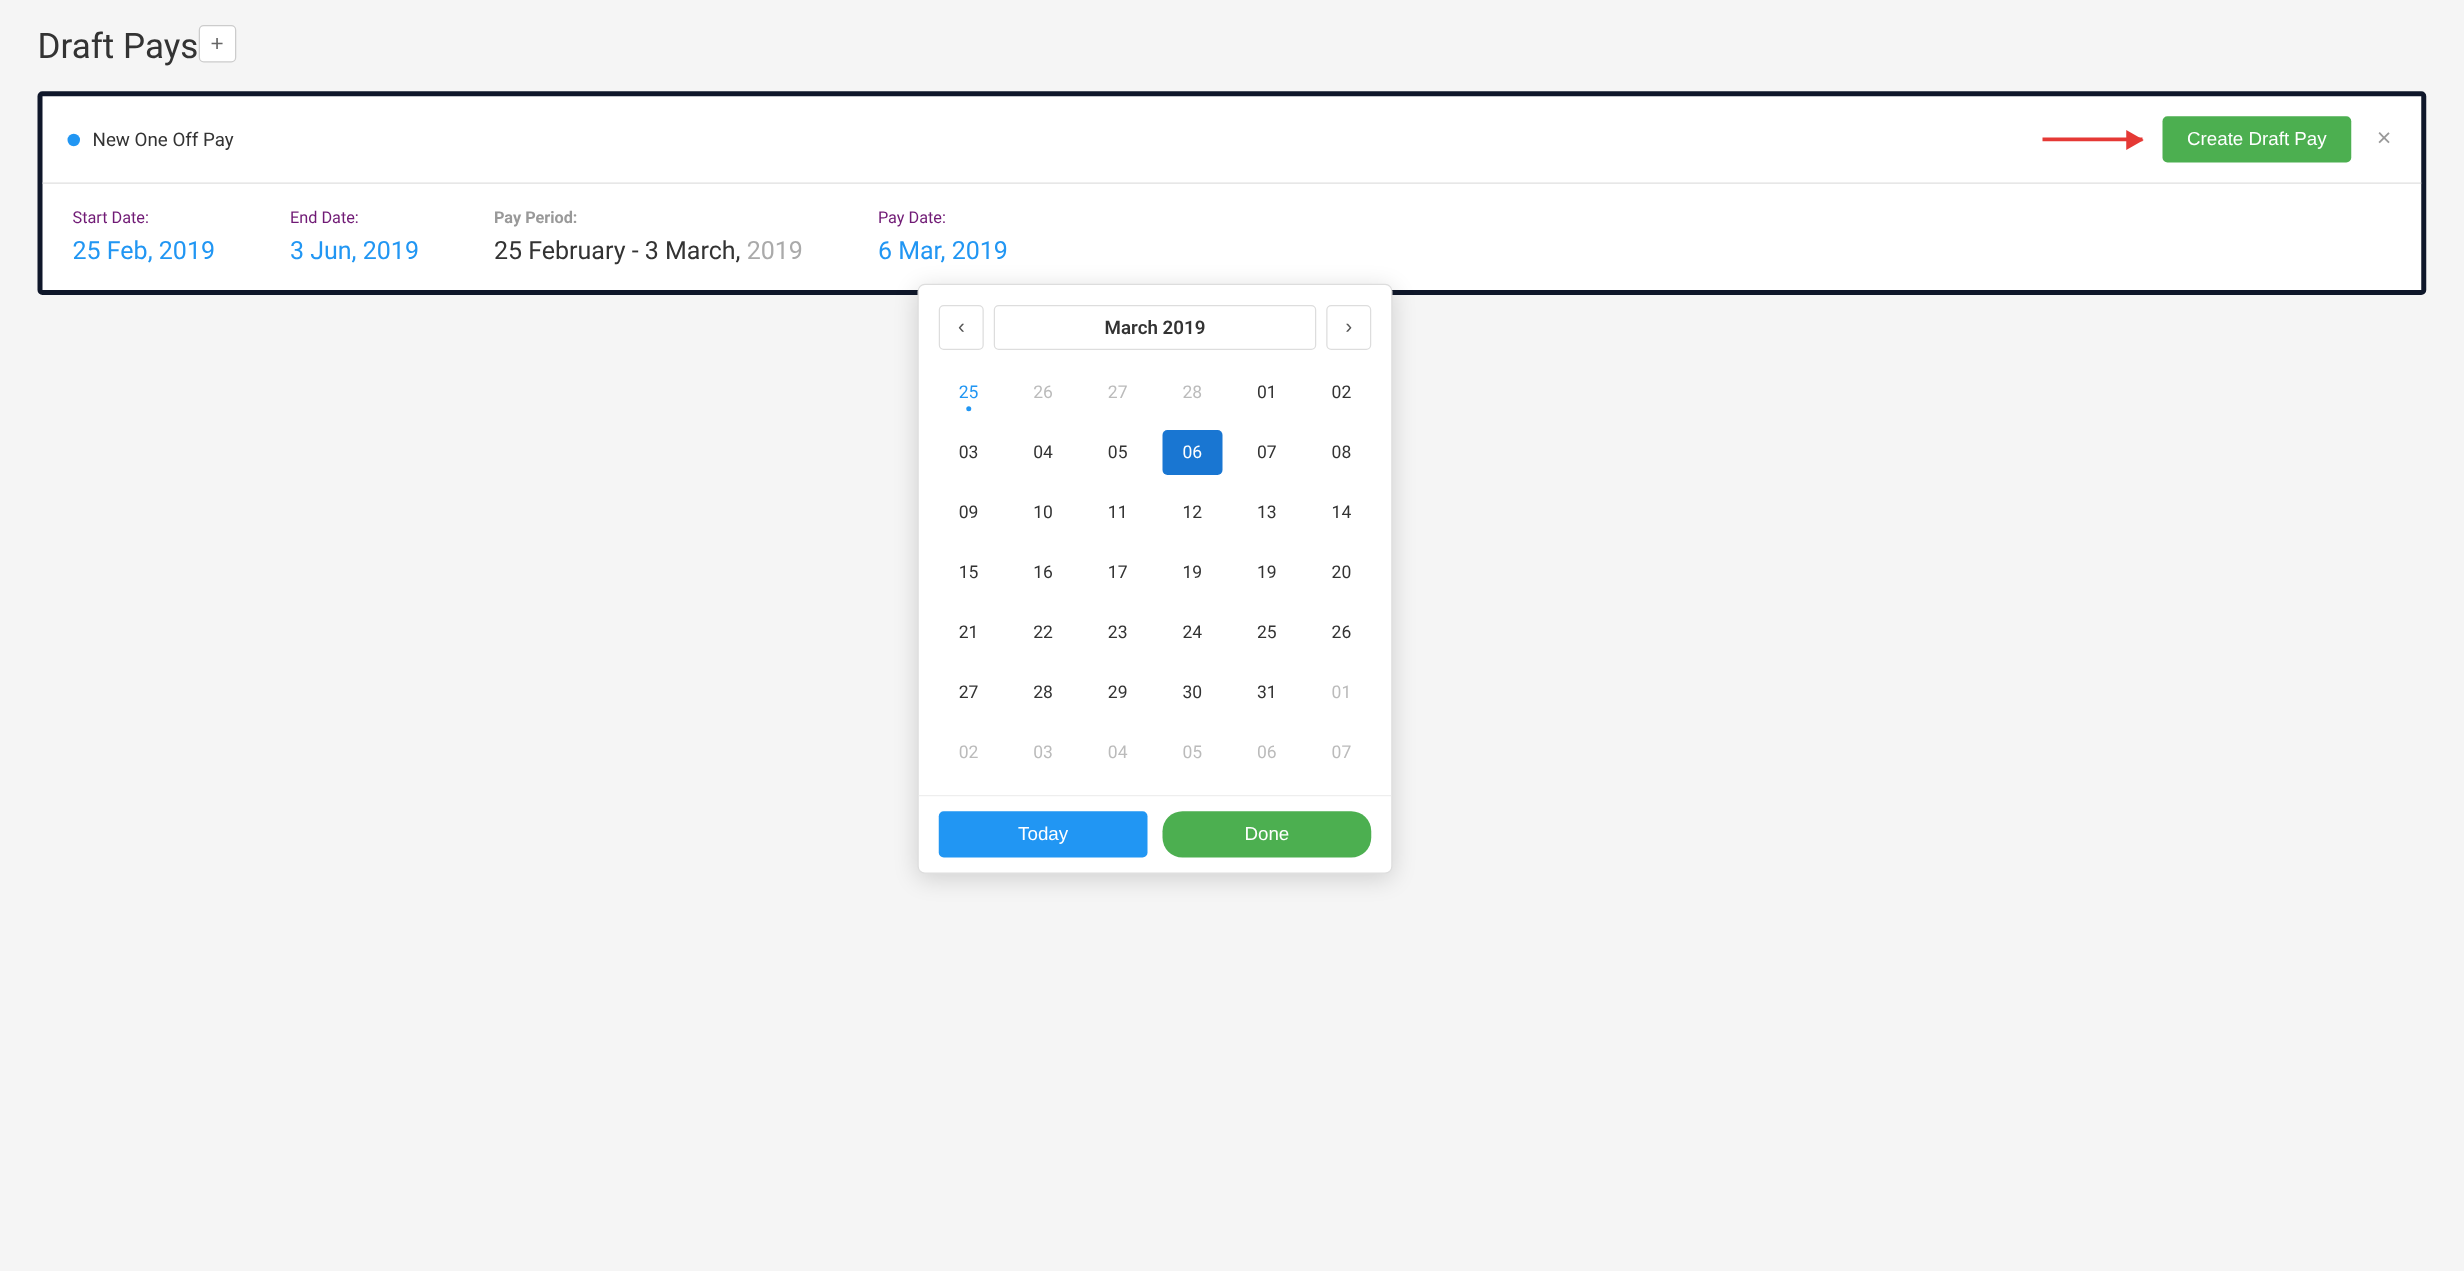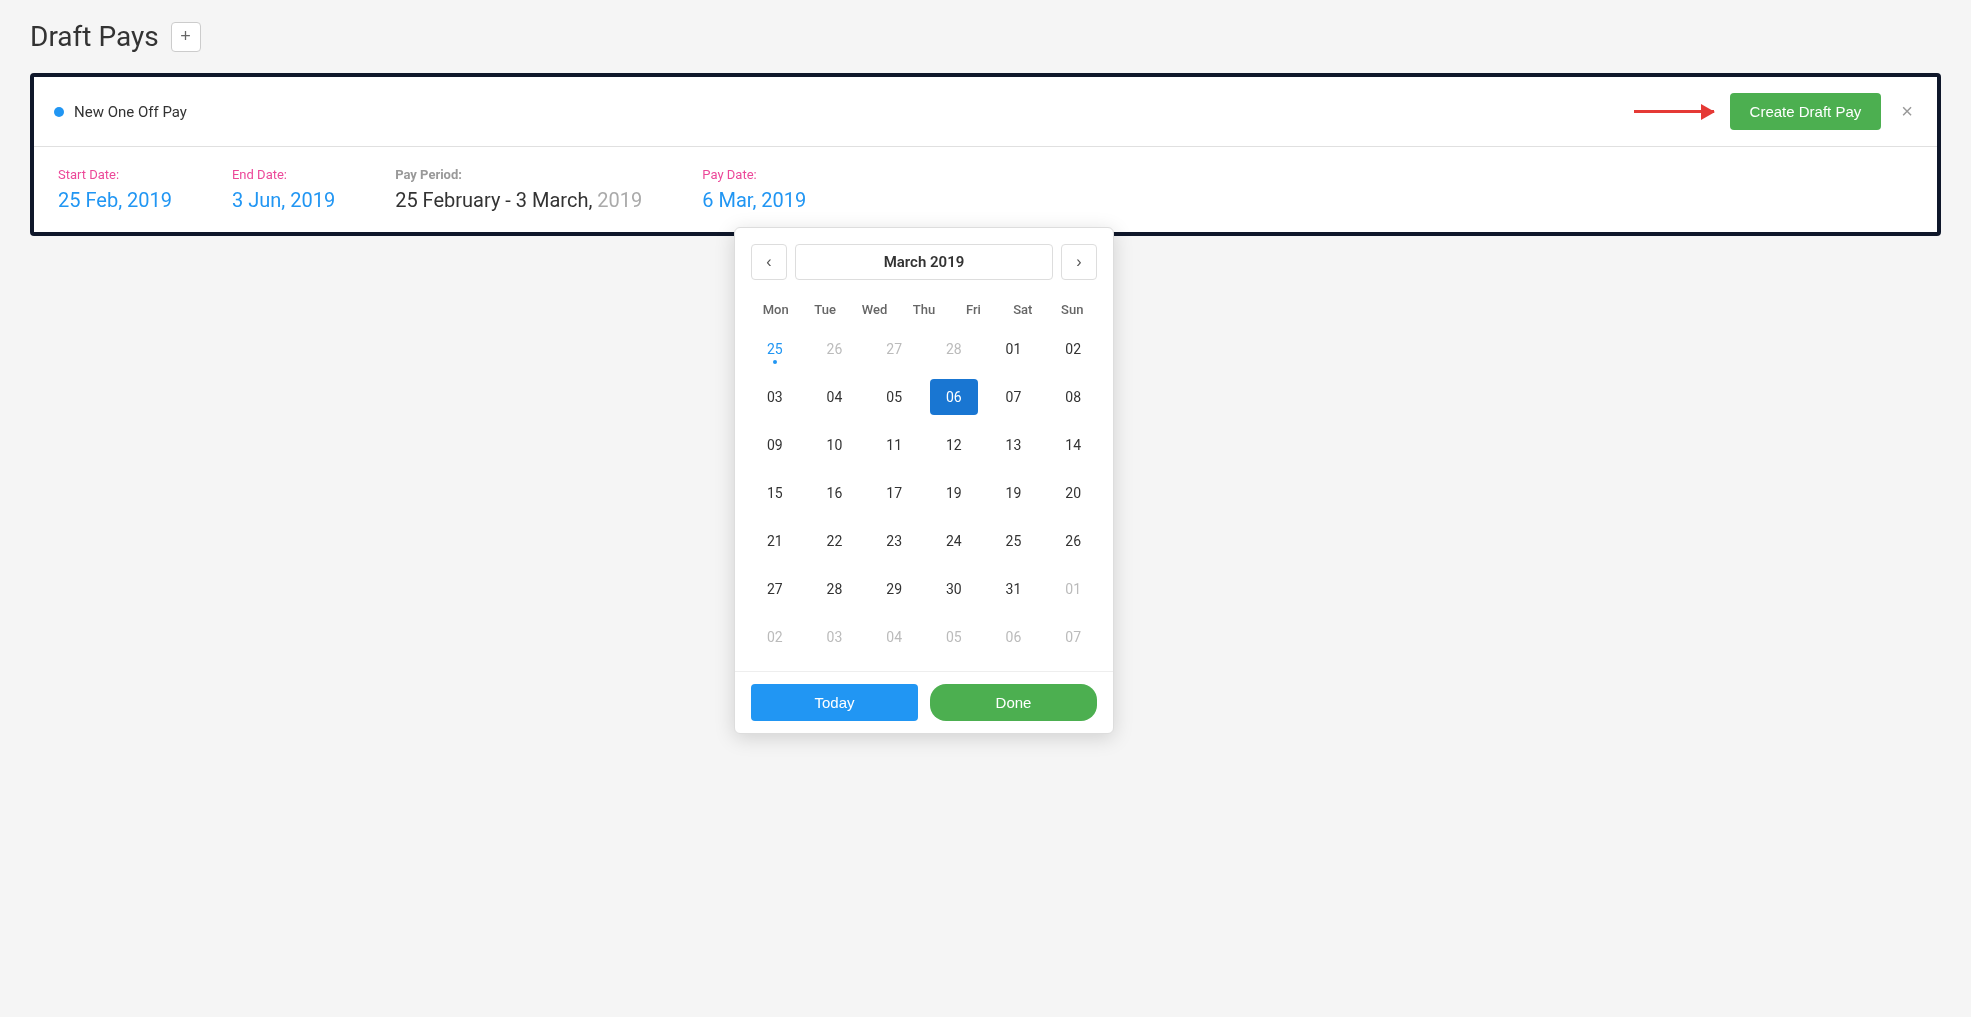--- a/index.html
+++ b/index.html
@@ -10,22 +10,20 @@
     }
 
     .page-container {
       padding: 20px 30px;
       background: #f5f5f5;
       min-height: 100vh;
     }
 
     .page-header {
       display: flex;
-      align-items: center;
-      gap: 12px;
       margin-bottom: 20px;
     }
 
     .page-title {
       font-size: 28px;
       font-weight: 400;
       color: #333;
     }
 
     .add-button {
@@ -130,21 +128,21 @@
     }
 
     .dates-row {
       display: flex;
       gap: 60px;
       align-items: flex-start;
     }
 
     .date-field label {
       font-size: 13px;
-      color: #ec4899;
+      color: #701a75;
       display: block;
       margin-bottom: 6px;
     }
 
     .date-value {
       font-size: 20px;
       color: #2196F3;
       cursor: pointer;
     }
 
@@ -358,29 +356,20 @@
 
       <div class="calendar-popup">
 
         <div class="calendar-header">
           <button class="cal-nav-btn">‹</button>
           <div class="cal-month-title">March 2019</div>
           <button class="cal-nav-btn">›</button>
         </div>
 
         <div class="calendar-grid">
-          <div class="cal-weekdays" id="cal-weekdays">
-              <div class="cal-weekday">Mon</div>
-              <div class="cal-weekday">Tue</div>
-              <div class="cal-weekday">Wed</div>
-              <div class="cal-weekday">Thu</div>
-              <div class="cal-weekday">Fri</div>
-              <div class="cal-weekday">Sat</div>
-              <div class="cal-weekday">Sun</div>
-            </div>
           <div class="cal-days" id="cal-days">
               <div class="cal-day other-month today-indicator">25</div>
               <div class="cal-day other-month">26</div>
               <div class="cal-day other-month">27</div>
               <div class="cal-day other-month">28</div>
               <div class="cal-day ">01</div>
               <div class="cal-day ">02</div>
               <div class="cal-day ">03</div>
               <div class="cal-day ">04</div>
               <div class="cal-day ">05</div>

